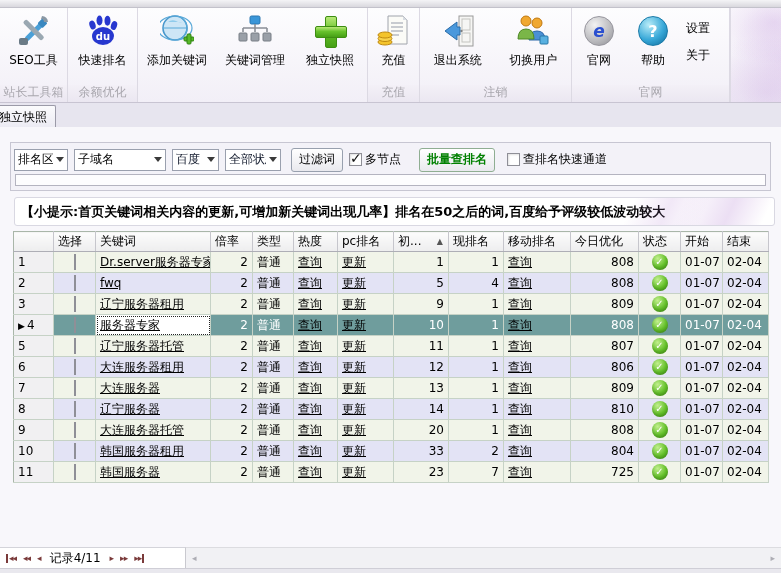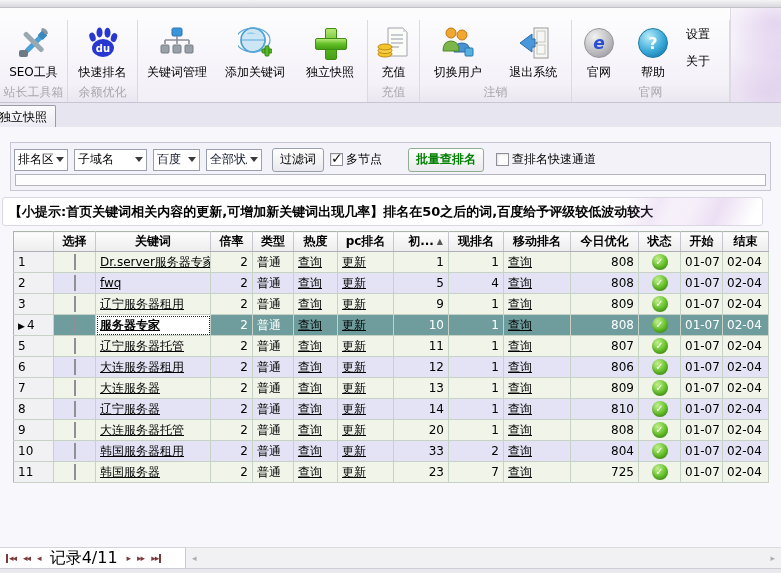--- a/index.html
+++ b/index.html
@@ -15,21 +15,21 @@
   
   .ribbon { position:absolute; left:0; top:8px; width:781px; height:95px;
     background:linear-gradient(#fdfdfe,#f2eff7);
     border-bottom:1px solid #c8c4d2; display:flex; }
   .ribbon::after { content:""; flex:1;
     background:
       radial-gradient(ellipse 90px 60px at 85% 15%, rgba(186,140,214,.28), transparent 70%),
       radial-gradient(ellipse 120px 80px at 70% 90%, rgba(186,140,214,.22), transparent 70%),
       radial-gradient(ellipse 70px 90px at 98% 55%, rgba(200,160,224,.25), transparent 70%);
     border-left:1px solid #dddae4; }
-  .rgroup { display:flex; flex-direction:column; border-right:1px solid #dcd9e3;margin-top:12px; }
+  .rgroup { display:flex; flex-direction:column; border-right:1px solid #dcd9e3; }
   .rgroup .btn-row { display:flex; flex:1; align-items:stretch; }
   .rbtn { width:72px; display:flex; flex-direction:column; align-items:center;
     justify-content:flex-start; padding-top:5px; cursor:pointer; }
   .rbtn .ric { width:36px; height:36px; display:flex; align-items:center; justify-content:center; }
   .rbtn .rlabel { margin-top:3px; font-size:12px; white-space:nowrap; }
   .rgroup .glabel { height:17px; text-align:center; color:#a9a7ae; font-size:12px;
     line-height:15px; background:linear-gradient(#f3f0f7,#ebe7f1); white-space:nowrap; overflow:hidden; }
   .smallstack { display:flex; flex-direction:column; justify-content:center; gap:8px;
     padding:0 6px 10px 2px; }
   .sbtn { font-size:12px; cursor:pointer; white-space:nowrap; padding:1px 4px; }
@@ -72,65 +72,65 @@
     border-radius:3px; padding:0 7px; cursor:pointer; display:flex; align-items:center; white-space:nowrap; }
   .pushbtn.green { color:#008000; font-weight:bold; border-color:#8fae92; }
   .cbwrap { display:flex; align-items:center; gap:3px; cursor:pointer; white-space:nowrap; }
   .cb { width:13px; height:13px; background:#fff; border:1px solid #8f8f97;
     box-shadow:inset 1px 1px 2px rgba(0,0,0,.12); position:relative; flex:none; }
   .cb.checked::after { content:"✓"; position:absolute; left:0px; top:-4px;
     font-size:14px; font-weight:bold; color:#111; }
   .progress { position:absolute; left:4px; right:4px; bottom:4px; height:12px;
     background:#fdfdfe; border:1px solid #b4b4c0; }
 
-  .hintbar { position:absolute; left:2px; top:70px; width:761px; height:29px;
+  .hintbar { position:absolute; left:14px; top:70px; width:761px; height:29px;
     background:#fff; border:1px solid #d9d8e2; border-radius:3px; line-height:27px;
     padding-left:6px; font-weight:bold; font-size:13px; white-space:nowrap; overflow:hidden; }
   .hintbar::after { content:""; position:absolute; right:0; top:0; width:240px; height:100%;
     background:
       linear-gradient(115deg, transparent 40%, rgba(186,140,214,.20) 55%, transparent 70%),
       linear-gradient(115deg, transparent 60%, rgba(186,140,214,.28) 80%, transparent 95%);
     pointer-events:none; }
 
   
   table.grid { position:absolute; left:13px; top:104px; width:755px;
     border-collapse:collapse; table-layout:fixed; background:#fff; }
-  table.grid th { height:20px; font-weight:bold; font-size:12px; text-align:center;
+  table.grid th { height:20px; font-weight:normal; font-size:12px; text-align:left;
     padding:0 4px; background:linear-gradient(#fcfcfc,#ededee);
     border-right:1px solid #c6c6cc; border-bottom:1px solid #aeaeb6; white-space:nowrap;
     overflow:hidden; cursor:pointer; position:relative; }
   table.grid th .sort { position:absolute; right:5px; top:5px; font-size:8px; color:#555; }
   table.grid td { height:21px; padding:0 4px; border-right:1px solid #c6d2c6;
     border-bottom:1px solid #c6d2c6; white-space:nowrap; overflow:hidden; }
   table.grid { border:1px solid #a9b6a9; }
   tr.odd  td { background:#f1f4e9; }
   tr.even td { background:#e3e3f5; }
   tr.selected td { background:#6f9d9d; color:#fff; }
   td.c-num { background:#f1f0f2 !important; color:#000 !important;
     border-right:1px solid #b9b9c0; padding-left:7px; }
   td.c-right { text-align:right; }
   td.c-center { text-align:center; }
   a.cell-link { color:#000000; text-decoration:underline; cursor:pointer; }
   tr.selected td.editing { background:#fff !important; outline:1px dotted #222;
-    outline-offset:-2px;font-weight:bold; }
+    outline-offset:-2px; }
   .marker { font-size:9px; margin-right:2px; }
   .status-ok { display:inline-block; width:16px; height:16px; border-radius:50%;
     background:radial-gradient(circle at 35% 28%, #c2ef8e, #64c02a 55%, #3f9413);
     color:#fff; font-size:10px; font-weight:bold; line-height:16px; text-align:center;
     vertical-align:middle; box-shadow:inset 0 -2px 3px rgba(0,0,0,.15); }
 
   
   .bottombar { position:absolute; left:0; top:420px; width:781px; height:21px; }
   .navigator { position:absolute; left:0; top:0; width:186px; height:21px; background:#fff;
     border-top:1px solid #d4d4da; border-right:1px solid #c9c9cf; display:flex;
     align-items:center; gap:7px; padding-left:6px; color:#7a3a3a; }
   .navbtn { font-size:9px; letter-spacing:-1px; cursor:pointer; line-height:1; }
   .bar-l { border-left:2px solid currentColor; padding-left:1px; }
   .bar-r { border-right:2px solid currentColor; padding-right:1px; }
-  .rectext { color:#000; font-size:16px; margin:10px 2px; }
+  .rectext { color:#000; font-size:12px; margin:10px 2px; }
   .hscroll { position:absolute; left:186px; right:0; top:0; height:21px; background:#f1f1f4;
     border-top:1px solid #dcdce0; display:flex; align-items:center; justify-content:space-between;
     padding:0 6px; cursor:pointer; }
   .scr-arrow { font-size:9px; color:#adadb4; }
   .belowbar { position:absolute; left:0; top:441px; width:781px; height:5px; background:#e9e8ee;
     border-top:1px solid #cfced6; }
 
   svg text { font-family:"DejaVu Sans",sans-serif; }
 </style>
 </head>
@@ -177,40 +177,40 @@
         </div>
       </div>
       <div class="glabel">余额优化</div>
     </div>
 
     <div class="rgroup" style="width:230px">
       <div class="btn-row">
         <div class="rbtn" style="width:78px">
           <span class="ric">
             <svg width="34" height="34" viewBox="0 0 34 34">
+              <circle cx="15" cy="14" r="12" fill="#cde6f6" stroke="#4898cc" stroke-width="1.6"></circle>
+              <path d="M15 2 a12 12 0 0 1 0 24 M3 14 h24 M15 2 a17 12 0 0 0 0 24 M15 2 a17 12 0 0 1 0 24" fill="none" stroke="#58a8d8" stroke-width="1.2"></path>
+              <path d="M8 8 q4 -3 8 -1 q3 2 6 1" fill="#7fc4e8" opacity=".8"></path>
+              <rect x="24" y="20" width="10" height="4" rx="1" fill="#58b828" stroke="#2f8410" transform="translate(0 3)"></rect>
+              <rect x="27" y="17" width="4" height="10" rx="1" fill="#58b828" stroke="#2f8410" transform="translate(0 3)"></rect>
+            </svg>
+          </span>
+          <span class="rlabel">添加关键词</span>
+        </div>
+        <div class="rbtn" style="width:78px">
+          <span class="ric">
+            <svg width="34" height="34" viewBox="0 0 34 34">
               <rect x="12" y="2" width="10" height="8" rx="1.5" fill="#3a96d8" stroke="#2a76b0"></rect>
               <path d="M17 10 v4 M5 14 h24 M5 14 v4 M17 14 v4 M29 14 v4" stroke="#8a8f96" fill="none" stroke-width="1.6"></path>
               <rect x="1" y="19" width="8" height="8" rx="1" fill="#9aa0a8" stroke="#787e86"></rect>
               <rect x="13" y="19" width="8" height="8" rx="1" fill="#9aa0a8" stroke="#787e86"></rect>
               <rect x="25" y="19" width="8" height="8" rx="1" fill="#9aa0a8" stroke="#787e86"></rect>
             </svg>
           </span>
           <span class="rlabel">关键词管理</span>
-        </div>
-        <div class="rbtn" style="width:78px">
-          <span class="ric">
-            <svg width="34" height="34" viewBox="0 0 34 34">
-              <circle cx="15" cy="14" r="12" fill="#cde6f6" stroke="#4898cc" stroke-width="1.6"></circle>
-              <path d="M15 2 a12 12 0 0 1 0 24 M3 14 h24 M15 2 a17 12 0 0 0 0 24 M15 2 a17 12 0 0 1 0 24" fill="none" stroke="#58a8d8" stroke-width="1.2"></path>
-              <path d="M8 8 q4 -3 8 -1 q3 2 6 1" fill="#7fc4e8" opacity=".8"></path>
-              <rect x="24" y="20" width="10" height="4" rx="1" fill="#58b828" stroke="#2f8410" transform="translate(0 3)"></rect>
-              <rect x="27" y="17" width="4" height="10" rx="1" fill="#58b828" stroke="#2f8410" transform="translate(0 3)"></rect>
-            </svg>
-          </span>
-          <span class="rlabel">添加关键词</span>
         </div>
         <div class="rbtn" style="width:72px">
           <span class="ric">
               <span class="bigplus"></span>
             </span>
           <span class="rlabel">独立快照</span>
         </div>
       </div>
     </div>
 
@@ -233,41 +233,41 @@
         </div>
       </div>
       <div class="glabel">充值</div>
     </div>
 
     <div class="rgroup" style="width:152px">
       <div class="btn-row">
         <div class="rbtn" style="width:76px">
           <span class="ric">
             <svg width="34" height="34" viewBox="0 0 34 34">
+              <rect x="18" y="2" width="14" height="30" fill="#f6f6f4" stroke="#9a9a9a"></rect>
+              <rect x="21" y="5" width="8" height="11" fill="none" stroke="#c4c4c0"></rect>
+              <rect x="21" y="19" width="8" height="9" fill="none" stroke="#c4c4c0"></rect>
+              <circle cx="20.5" cy="17" r="1.2" fill="#808080"></circle>
+              <path d="M16 13 v-5 l-12 9 l12 9 v-5 h3 v-8 z" fill="#4a98dc" stroke="#2a6ca8"></path>
+            </svg>
+          </span>
+          <span class="rlabel">退出系统</span>
+        </div>
+        <div class="rbtn" style="width:76px">
+          <span class="ric">
+            <svg width="34" height="34" viewBox="0 0 34 34">
               <circle cx="21" cy="9" r="5" fill="#f0a830" stroke="#c07810"></circle>
               <path d="M13 26 q0 -9 8 -9 q8 0 8 9 z" fill="#4a90d4" stroke="#2a66a8"></path>
               <circle cx="10" cy="7" r="5" fill="#f0a830" stroke="#c07810"></circle>
               <path d="M2 25 q0 -10 8 -10 q8 0 8 10 z" fill="#7ab648" stroke="#4e8824"></path>
               <rect x="24" y="22" width="8" height="8" rx="1" fill="#58b0e0" stroke="#2878a8"></rect>
             </svg>
           </span>
           <span class="rlabel">切换用户</span>
         </div>
-        <div class="rbtn" style="width:76px">
-          <span class="ric">
-            <svg width="34" height="34" viewBox="0 0 34 34">
-              <rect x="18" y="2" width="14" height="30" fill="#f6f6f4" stroke="#9a9a9a"></rect>
-              <rect x="21" y="5" width="8" height="11" fill="none" stroke="#c4c4c0"></rect>
-              <rect x="21" y="19" width="8" height="9" fill="none" stroke="#c4c4c0"></rect>
-              <circle cx="20.5" cy="17" r="1.2" fill="#808080"></circle>
-              <path d="M16 13 v-5 l-12 9 l12 9 v-5 h3 v-8 z" fill="#4a98dc" stroke="#2a6ca8"></path>
-            </svg>
-          </span>
-          <span class="rlabel">退出系统</span>
-        </div>
       </div>
       <div class="glabel">注销</div>
     </div>
 
     <div class="rgroup" style="width:158px">
       <div class="btn-row">
         <div class="rbtn" style="width:54px">
           <span class="ric">
               <span class="orb orb-ie">e</span>
             </span>
@@ -293,38 +293,38 @@
   </div>
 
   <div class="content">
 
     <div class="filterbox">
       <div class="filterrow">
         <div class="dd" style="width:54px">
           <span class="ddtext">排名区间</span>
           <span class="ddarrow"></span>
         </div>
-        <div class="dd" style="width:73px">
+        <div class="dd" style="width:92px">
           <span class="ddtext">子域名</span>
           <span class="ddarrow"></span>
         </div>
         <div class="dd dd-red" style="width:47px">
           <span class="ddtext">百度</span>
           <span class="ddarrow"></span>
         </div>
         <div class="dd dd-red" style="width:56px">
           <span class="ddtext">全部状态</span>
           <span class="ddarrow"></span>
         </div>
         <div class="pushbtn" style="margin-left:4px">过滤词</div>
         <label class="cbwrap" style="">
           <span class="cb checked"></span>
           <span>多节点</span>
         </label>
-        <div class="pushbtn green" style="margin-left:20px">批量查排名</div>
+        <div class="pushbtn green" style="margin-left:12px">批量查排名</div>
         <label class="cbwrap" style="margin-left:6px">
           <span class="cb"></span>
           <span>查排名快速通道</span>
         </label>
       </div>
       <div class="progress"></div>
     </div>
 
     <div class="hintbar">【小提示:首页关键词相关内容的更新,可增加新关键词出现几率】排名在50之后的词,百度给予评级较低波动较大</div>
 

